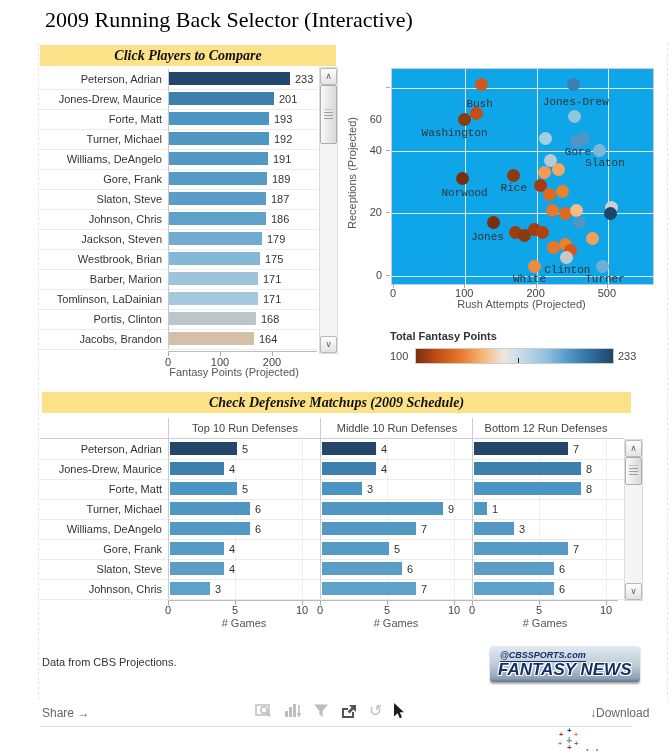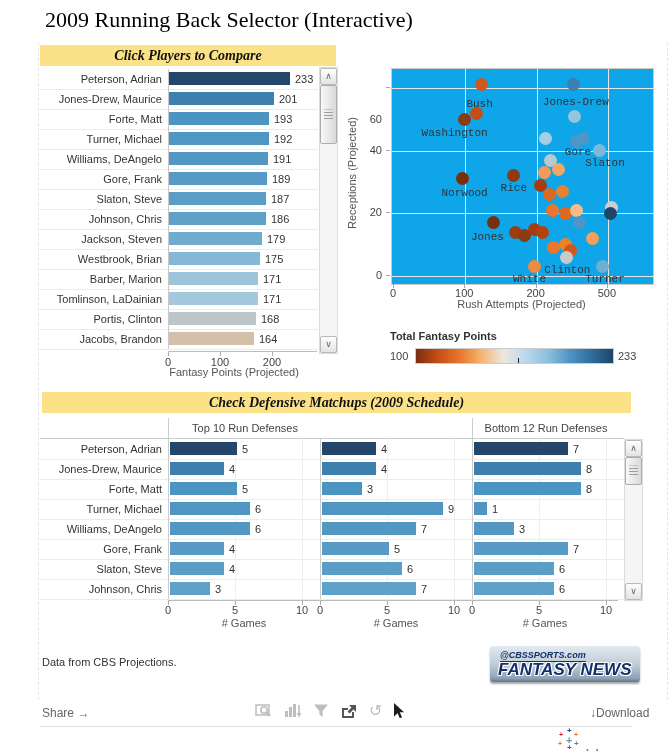--- a/index.html
+++ b/index.html
@@ -258,20 +258,21 @@
   <div class="abs lgttl" style="left:390px;top:330px;">Total Fantasy Points</div>
   <div class="abs ticktxt" style="left:390px;top:350px;">100</div>
   <div class="lgbar" id="legend-bar" style="left: 415px; top: 348px; width: 197px; background: linear-gradient(to right, rgb(123, 46, 14), rgb(196, 78, 21), rgb(232, 118, 44), rgb(245, 180, 112), rgb(237, 231, 225), rgb(188, 216, 234), rgb(143, 192, 222), rgb(78, 150, 198), rgb(46, 109, 160), rgb(31, 69, 102));">
     <div class="lgtick" style="left:52%;bottom:0;"></div>
   </div>
   <div class="abs ticktxt" style="left:618px;top:350px;">233</div>
 
   <div class="abs banner" style="left:42px;top:392px;width:589px;">Check Defensive Matchups (2009 Schedule)</div>
   <div class="abs" id="matchup-heads" style="left:40px;top:418px;width:584px;height:20px;border-bottom:1px solid #CCC;">
       <div class="mhead" style="left: 128px; width: 152px;">Top 10 Run Defenses</div>
+      <div class="mhead" style="left: 280px; width: 152px;">Middle 10 Run Defenses</div>
       <div class="mhead" style="left: 432px; width: 146px;">Bottom 12 Run Defenses</div>
     </div>
   <div class="abs" id="matchup-rows" style="left:40px;top:439px;width:584px;height:161px;">
       <div class="mrow" style="top: 0px;">
         <div class="mlbl">Peterson, Adrian</div>
         <div class="mcell" style="left: 128px; width: 152px;">
           <div class="mbar" style="width: 67px; background: rgb(36, 70, 107);"></div>
           <div class="mval" style="left: 73px;">5</div>
         </div>
         <div class="mcell" style="left: 280px; width: 152px;">

